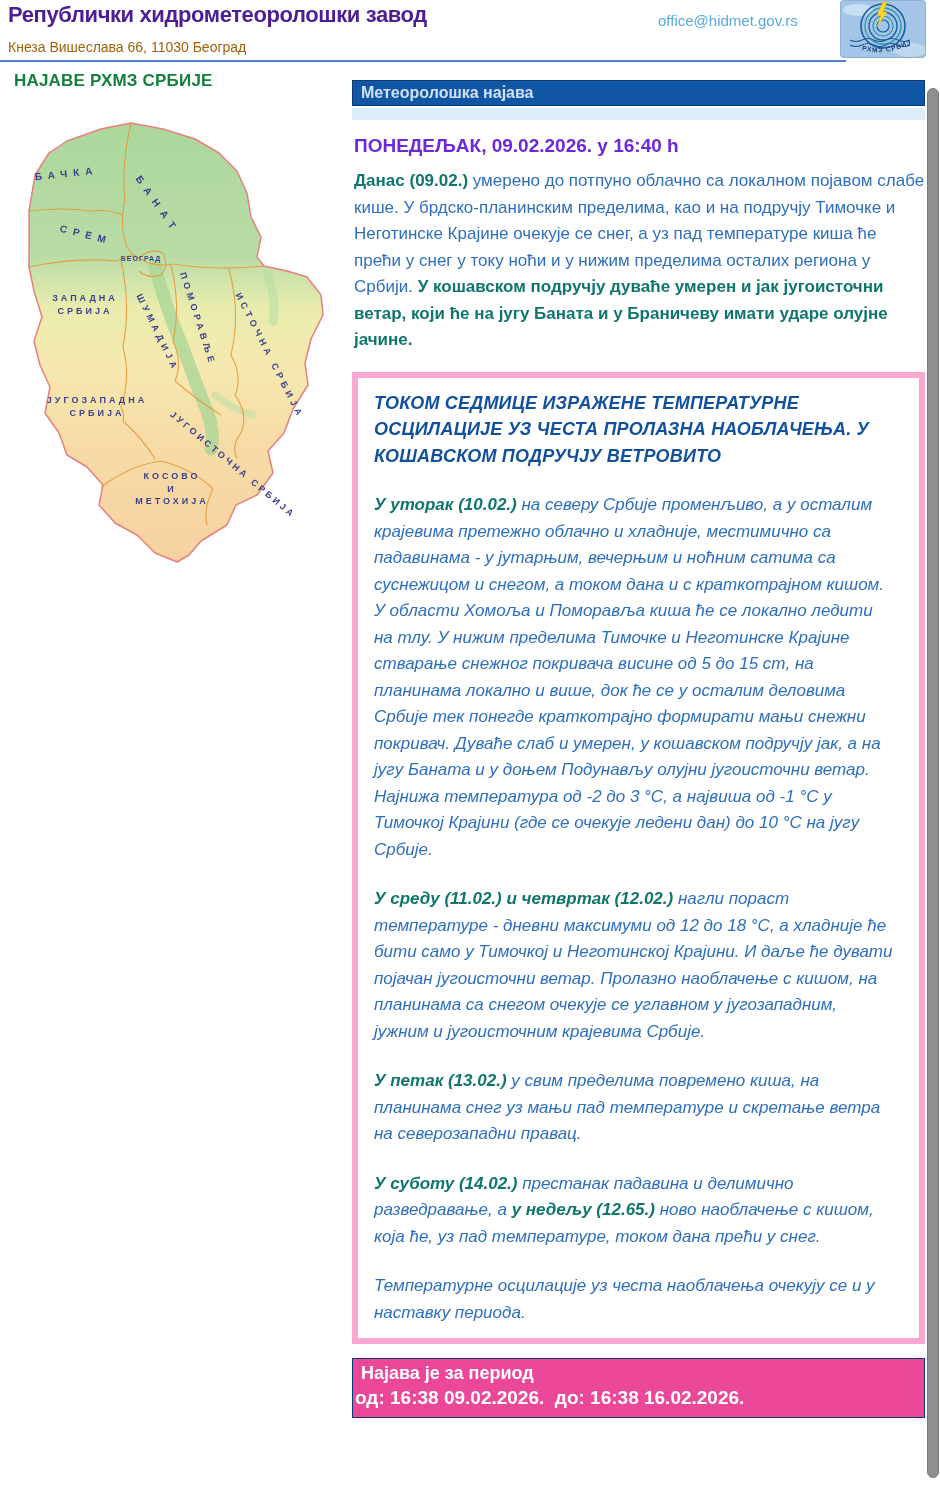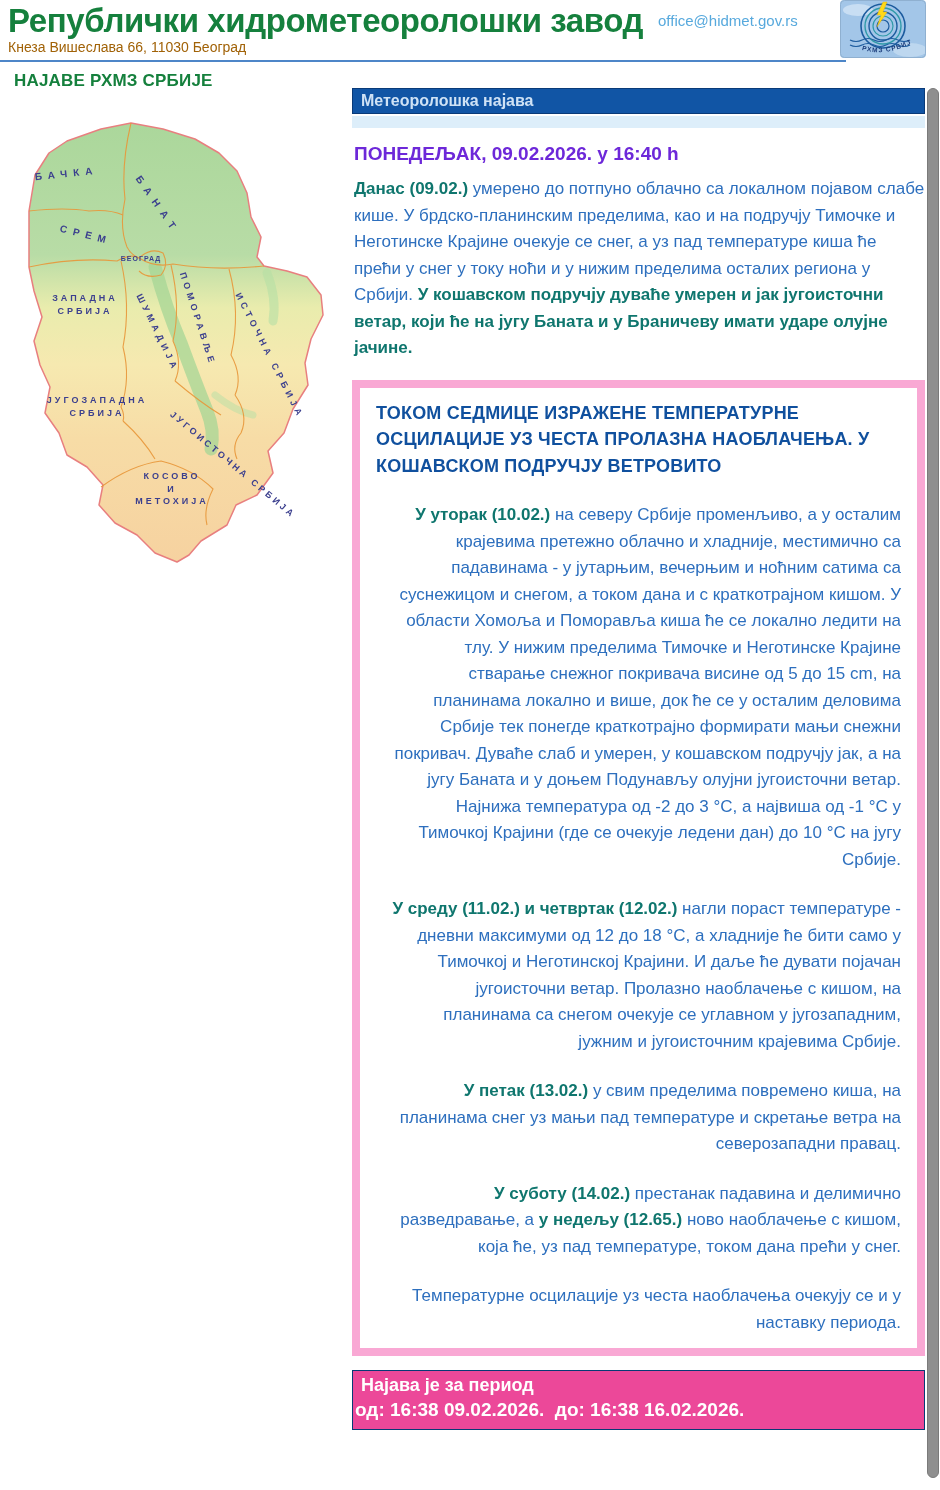--- a/index.html
+++ b/index.html
@@ -1,39 +1,39 @@
 <!DOCTYPE html>
 <html><head>
 <meta charset="utf-8">
 <style>
   html,body{margin:0;padding:0;}
   body{
     width:940px;height:1490px;position:relative;background:#ffffff;
     overflow:hidden;font-family:"Liberation Sans",sans-serif;
   }
   
-  .site-title{position:absolute;left:8px;top:2px;font-size:33px;font-weight:bold;color:#15803d;letter-spacing:-0.4px;}
+  .site-title{position:absolute;left:8px;top:2px;font-size:22px;font-weight:bold;color:#4c1d95;letter-spacing:-0.4px;}
   .site-address{position:absolute;left:8px;top:39px;font-size:14px;color:#a16207;}
   .email-link{position:absolute;left:658px;top:12px;font-size:15px;color:#57a9dd;text-decoration:none;}
   .logo{position:absolute;left:840px;top:0;width:86px;height:58px;}
   .rule{position:absolute;left:0;top:60px;width:846px;height:2px;background:#4d86c8;}
   .nav-title{position:absolute;left:14px;top:71px;font-size:17px;font-weight:bold;color:#15803d;letter-spacing:0.2px;}
   
   .map{position:absolute;left:5px;top:115px;width:330px;height:450px;}
   .map text{font-family:"Liberation Sans",sans-serif;font-weight:bold;fill:#3b3f8e;}
   
-  .panel{position:absolute;left:352px;top:88px;width:573px;}
+  .panel{position:absolute;left:352px;top:80px;width:573px;}
   .panel-header{background:#1155a5;border:1px solid #0a3a78;color:#cfe2f5;font-size:16px;font-weight:bold;padding:3px 8px;}
   .panel-strip{height:12px;background:#ddeefa;margin-top:2px;}
   .date-heading{margin:15px 0 0 2px;font-size:19px;font-weight:bold;color:#6d28d9;}
   .para{margin:11px 0 0 2px;font-size:17px;line-height:26.5px;color:#2d6fbe;}
   .b{font-weight:bold;color:#0f766e;}
-  .weekbox{margin-top:18px;border:8px solid #f9a8d4;padding:12px 1px 12px 16px;}
+  .weekbox{margin-top:18px;border:6px solid #f9a8d4;padding:12px 23px 12px 16px;font-style:italic;}
   .weekbox-title{font-size:18px;font-weight:bold;color:#10509e;line-height:26.5px;letter-spacing:0.2px;}
-  .weekbox p{margin:23px 15px 0;font-size:17px;line-height:26.5px;color:#2d6fbe;text-align:right;}
+  .weekbox p{margin:23px 0 0;font-size:17px;line-height:26.5px;color:#2d6fbe;}
   .period-bar{margin-top:14px;background:#ec4899;border:1px solid #083a75;color:#ffffff;font-weight:bold;min-height:52px;}
   .period-line1{font-size:18px;padding:4px 8px 0;}
   .period-line2{font-size:19px;padding:3px 2px 8px;white-space:pre-wrap;}
   
   .scrollbar{position:absolute;right:0;top:0;width:14px;height:1490px;background:#ffffff;}
   .scroll-thumb{position:absolute;right:1px;top:88px;width:10px;height:1388px;background:#8f8f8f;border:1px solid #7a7a7a;border-radius:6px;}
 </style>
 </head>
 <body>
 

